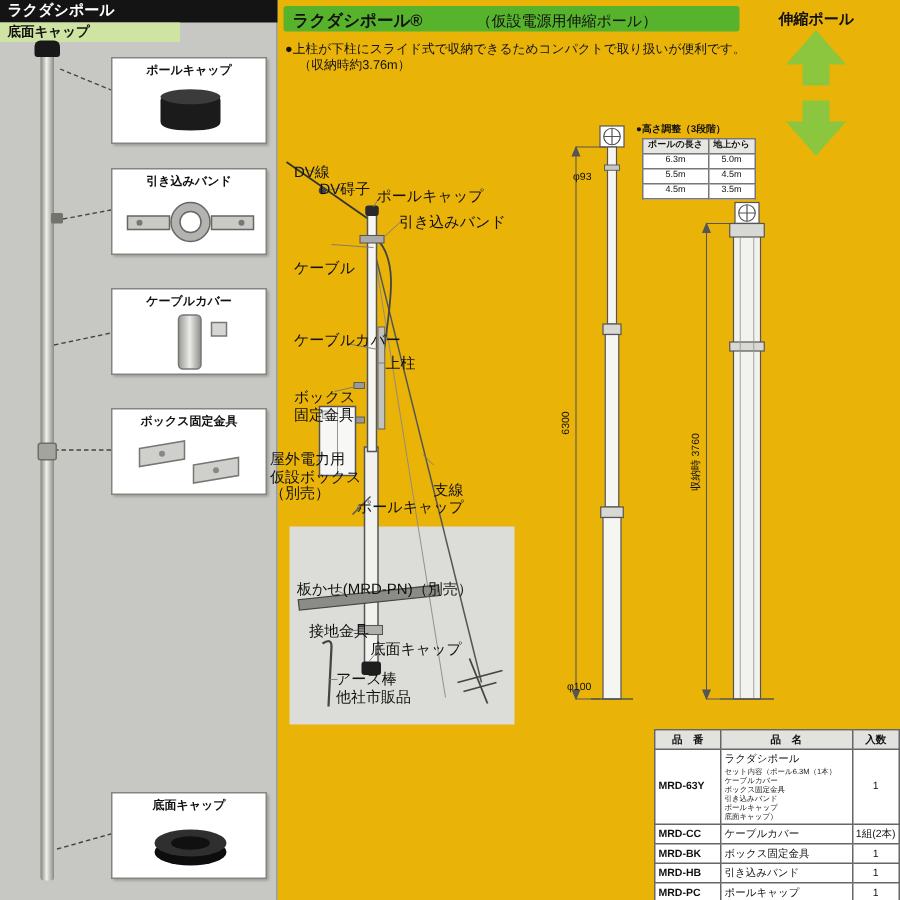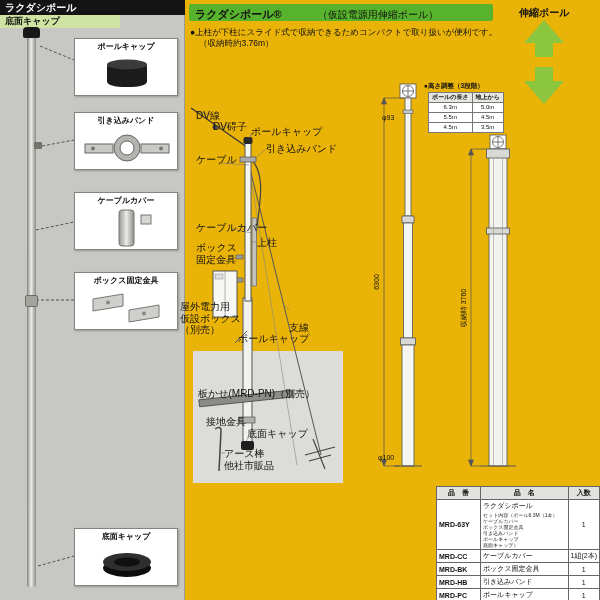--- a/index.html
+++ b/index.html
@@ -199,24 +199,24 @@
       <line x1="46" y1="318" x2="54" y2="317"></line>
       <line x1="66" y1="332" x2="61" y2="338"></line>
       <line x1="40" y1="350" x2="34" y2="350"></line>
     </g>
   </svg>
 
   <div class="dlabel" style="left:196px;top:110px">DV線</div>
   <div class="dlabel" style="left:213px;top:121px">DV碍子</div>
   <div class="dlabel" style="left:251px;top:126px">ポールキャップ</div>
   <div class="dlabel" style="left:266px;top:143px">引き込みバンド</div>
-  <div class="dlabel" style="left:196px;top:154px">ケーブル</div>
+  <div class="dlabel" style="left:196px;top:174px">ケーブル</div>
   <div class="dlabel" style="left:196px;top:222px">ケーブルカバー</div>
   <div class="dlabel" style="left:257px;top:237px">上柱</div>
-  <div class="dlabel" style="left:196px;top:242px">ボックス
+  <div class="dlabel" style="left:196px;top:260px">ボックス
 固定金具</div>
   <div class="dlabel" style="left:180px;top:301px">屋外電力用
 仮設ボックス
 （別売）</div>
   <div class="dlabel" style="left:238px;top:333px">ポールキャップ</div>
   <div class="dlabel" style="left:289px;top:322px">支線</div>
   <div class="dlabel" style="left:198px;top:388px">板かせ(MRD-PN)（別売）</div>
   <div class="dlabel" style="left:206px;top:416px">接地金具</div>
   <div class="dlabel" style="left:247px;top:428px">底面キャップ</div>
   <div class="dlabel" style="left:224px;top:448px">アース棒

